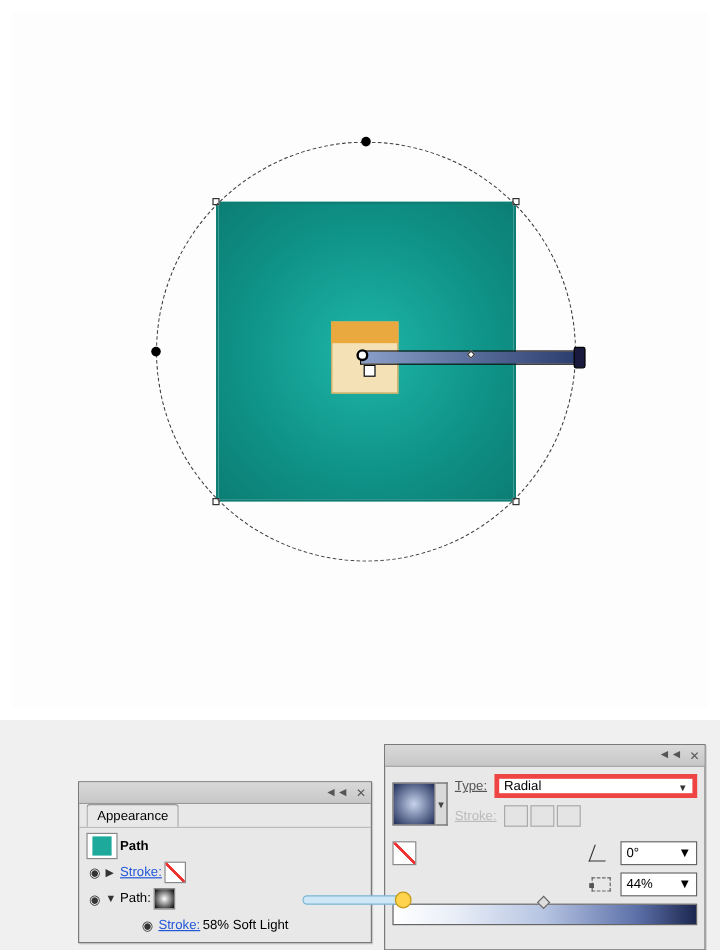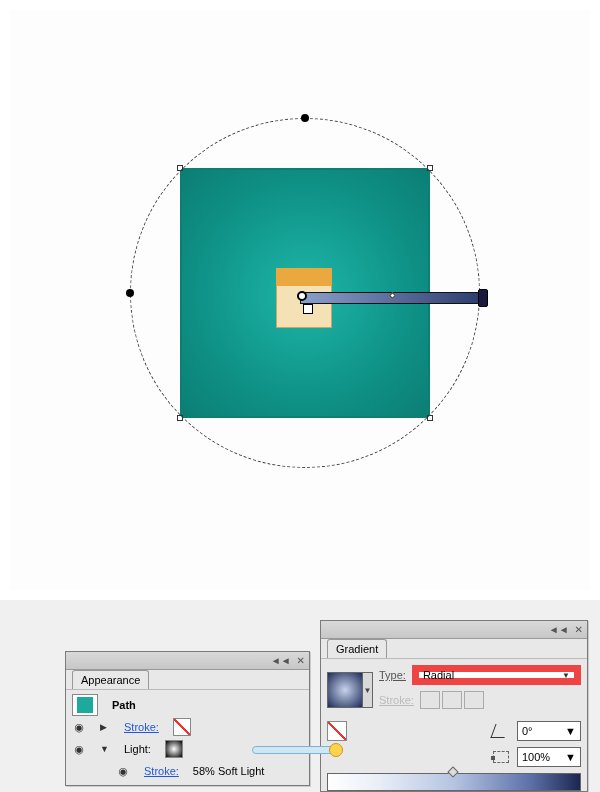--- a/index.html
+++ b/index.html
@@ -43,41 +43,41 @@
 
 
 .panel { position: absolute; background: #e8e8e8; border: 1px solid #7a7a7a; box-shadow: 1px 1px 0 rgba(0,0,0,.15); font-family: "Lucida Grande", Arial, sans-serif; }
 .panel-titlebar { height: 18px; background: linear-gradient(#d9d9d9,#c7c7c7); border-bottom: 1px solid #999; display: flex; align-items: center; justify-content: flex-end; padding: 0 4px; gap: 6px; }
 .panel-titlebar .wl { font-size: 10px; color: #555; cursor: pointer; }
 .panel-tab { display: inline-block; padding: 3px 8px; font-size: 11px; background: #e8e8e8; border: 1px solid #999; border-bottom: none; border-radius: 3px 3px 0 0; margin-left: 6px; }
 
 
 .appearance { left: 65px; top: 651px; width: 245px; height: 135px; }
 .appearance .body { padding: 4px 6px; }
-.ap-row { display: flex; align-items: center; height: 22px; gap: 14px; }
+.ap-row { display: flex; align-items: center; height: 22px; gap: 2px; }
 .ap-thumb { width: 26px; height: 22px; border: 1px solid #888; display: flex; align-items: center; justify-content: center; background: #fff; }
 .ap-thumb .sw { width: 16px; height: 16px; background: #1da99c; }
 .ap-title { font-weight: bold; }
 .ap-eye { width: 14px; text-align: center; color: #333; }
 .ap-tri { width: 10px; font-size: 9px; color: #333; }
 .ap-link { color: #2257d8; text-decoration: underline; cursor: pointer; }
 .swatch-none { width: 18px; height: 18px; border: 1px solid #888; background: #fff; position: relative; }
 .swatch-none:after { content: ""; position: absolute; left: 0; top: 0; right: 0; bottom: 0; background: linear-gradient(to top right, transparent 45%, #e33 45%, #e33 55%, transparent 55%); }
 .swatch-grad-radial { width: 18px; height: 18px; border: 1px solid #888; background: radial-gradient(circle, #fff, #000); }
 .ap-sub { padding-left: 44px; }
 
 
 .gradient { left: 320px; top: 620px; width: 268px; height: 172px; }
 .gradient .body { padding: 6px; }
 .g-row { display: flex; align-items: center; gap: 6px; margin-bottom: 6px; }
 .g-preview { width: 36px; height: 36px; border: 1px solid #666; background: radial-gradient(circle, #c7d3ec 0%, #1e2b58 100%); }
 .g-preview-dd { width: 10px; height: 36px; border: 1px solid #666; border-left: none; background: #d9d9d9; display: flex; align-items: center; justify-content: center; font-size: 8px; color: #444; }
 .g-label { color: #555; text-decoration: underline; }
 .g-label.disabled { color: #bbb; }
-.g-select { flex: 1; height: 20px; border: 7px solid #ef4444; background: #fff; display: flex; align-items: center; justify-content: space-between; padding: 0 4px; font-size: 11px; }
+.g-select { flex: 1; height: 20px; border: 4px solid #ef4444; background: #fff; display: flex; align-items: flex-end; justify-content: space-between; padding: 0 4px; font-size: 11px; }
 .g-select .dd { font-size: 8px; color: #333; }
 .g-swatches { display: flex; gap: 2px; }
 .g-swatch-none { width: 20px; height: 20px; border: 1px solid #888; background: #fff; position: relative; }
 .g-swatch-none:after { content: ""; position: absolute; inset: 0; background: linear-gradient(to top right, transparent 45%, #e33 45%, #e33 55%, transparent 55%); }
 .mini-btn { width: 20px; height: 18px; border: 1px solid #aaa; background: #e4e4e4; }
 .g-input { width: 64px; height: 20px; border: 1px solid #666; background: #fff; display: flex; align-items: center; padding: 0 4px; font-size: 11px; justify-content: space-between; }
 .angle-icon { width: 14px; height: 14px; border-bottom: 1px solid #333; border-left: 1px solid #333; transform: skewX(-20deg); margin-right: 4px; }
 .ar-icon { width: 16px; height: 12px; border: 1px dashed #666; margin-right: 2px; position: relative; }
 .ar-icon:before, .ar-icon:after { content: ""; position: absolute; background: #555; }
 .ar-icon:before { left: -3px; top: 4px; width: 4px; height: 4px; }
@@ -132,38 +132,35 @@
     </div>
     <div class="ap-row">
       <span class="ap-eye">◉</span>
       <span class="ap-tri">▶</span>
       <span class="ap-link">Stroke:</span>
       <div class="swatch-none"></div>
     </div>
     <div class="ap-row">
       <span class="ap-eye">◉</span>
       <span class="ap-tri">▼</span>
-      <span>Light:</span>
+      <span>Path:</span>
       <div class="swatch-grad-radial"></div>
     </div>
     <div class="ap-row ap-sub">
       <span class="ap-eye">◉</span>
       <span class="ap-link">Stroke:</span>
       <span>58% Soft Light</span>
     </div>
   </div>
 </div>
 
 <div class="panel gradient">
   <div class="panel-titlebar">
     <span class="wl">◄◄</span>
     <span class="wl">✕</span>
-  </div>
-  <div style="height:20px;border-bottom:1px solid #bbb;">
-    <span class="panel-tab">Gradient</span>
   </div>
   <div class="body">
     <div class="g-row">
       <div style="display:flex;">
         <div class="g-preview"></div>
         <div class="g-preview-dd">▼</div>
       </div>
       <div style="flex:1;">
         <div class="g-row">
           <span class="g-label">Type:</span>
@@ -187,21 +184,21 @@
       <div style="flex:1;"></div>
       <div class="angle-icon"></div>
       <div class="g-input">
         <span>0°</span>
         <span class="dd">▼</span>
       </div>
     </div>
     <div class="g-row" style="justify-content:flex-end;">
       <div class="ar-icon"></div>
       <div class="g-input">
-        <span>100%</span>
+        <span>44%</span>
         <span class="dd">▼</span>
       </div>
     </div>
     <div class="g-ramp">
       <div class="g-diamond d1"></div>
 
     </div>
 
   </div>
 </div>

